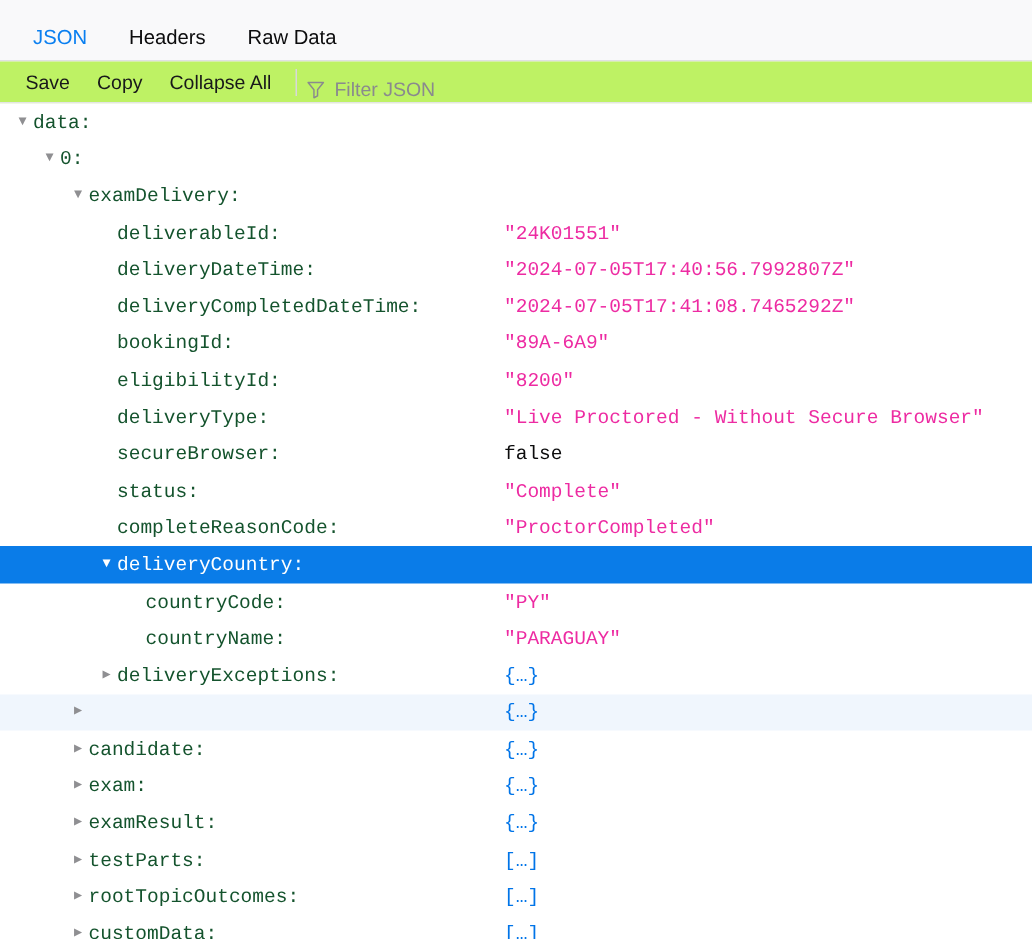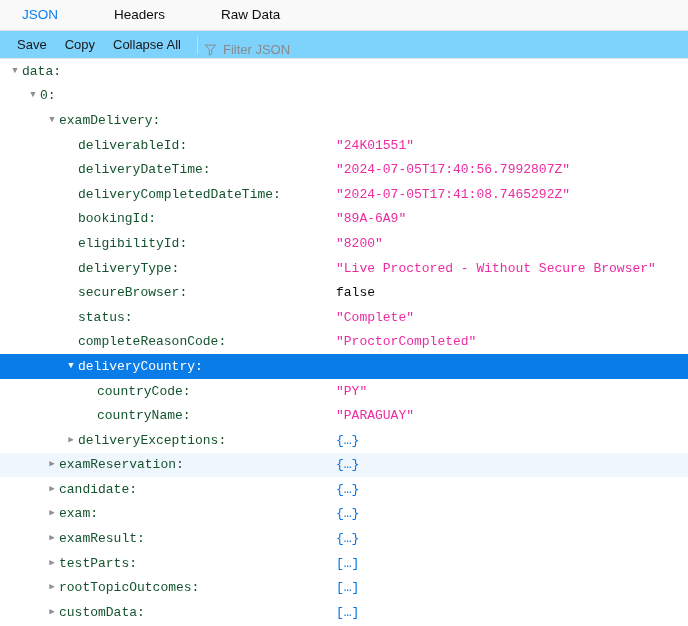--- a/index.html
+++ b/index.html
@@ -13,47 +13,46 @@
     font-family: "Liberation Sans", sans-serif;
     font-size: 12px;
     color: #0c0c0d;
     overflow: hidden;
     -webkit-font-smoothing: antialiased;
   }
 
   
   .tabbar {
     display: flex;
-    align-items: center;
-    height: 31px;
+    align-items: flex-end;
+    height: 41px;
     background: #f9f9fa;
     border-bottom: 1px solid #e0e0e2;
     box-sizing: border-box;
     padding-left: 8px;
-    gap: 28px;
   }
   .tab {
     padding: 0 14px;
     height: 30px;
     line-height: 30px;
     font-size: 13.5px;
     color: #0c0c0d;
     cursor: default;
     white-space: nowrap;
   }
   .tab.active {
     color: #0a7ff0;
   }
 
   
   .toolbar {
     display: flex;
     align-items: center;
     height: 28px;
-    background: #7dd3fc;
+    background: #bef264;
     border-bottom: 1px solid #e4e4e6;
     box-sizing: border-box;
     padding-left: 8px;
   }
   .tbtn {
     padding: 0 9px;
     height: 26px;
     line-height: 26px;
     font-size: 13px;
     color: #18181a;
@@ -283,21 +282,20 @@
     <div class="row">
       <div class="rowinner d3">
         <span class="twisty">▶</span>
         <span class="key">deliveryExceptions:</span>
         <span class="valcell v-object">{…}</span>
       </div>
     </div>
     <div class="row alt">
       <div class="rowinner d2">
         <span class="twisty">▶</span>
-        <span class="key">examReservation:</span>
         <span class="valcell v-object">{…}</span>
       </div>
     </div>
     <div class="row">
       <div class="rowinner d2">
         <span class="twisty">▶</span>
         <span class="key">candidate:</span>
         <span class="valcell v-object">{…}</span>
       </div>
     </div>

